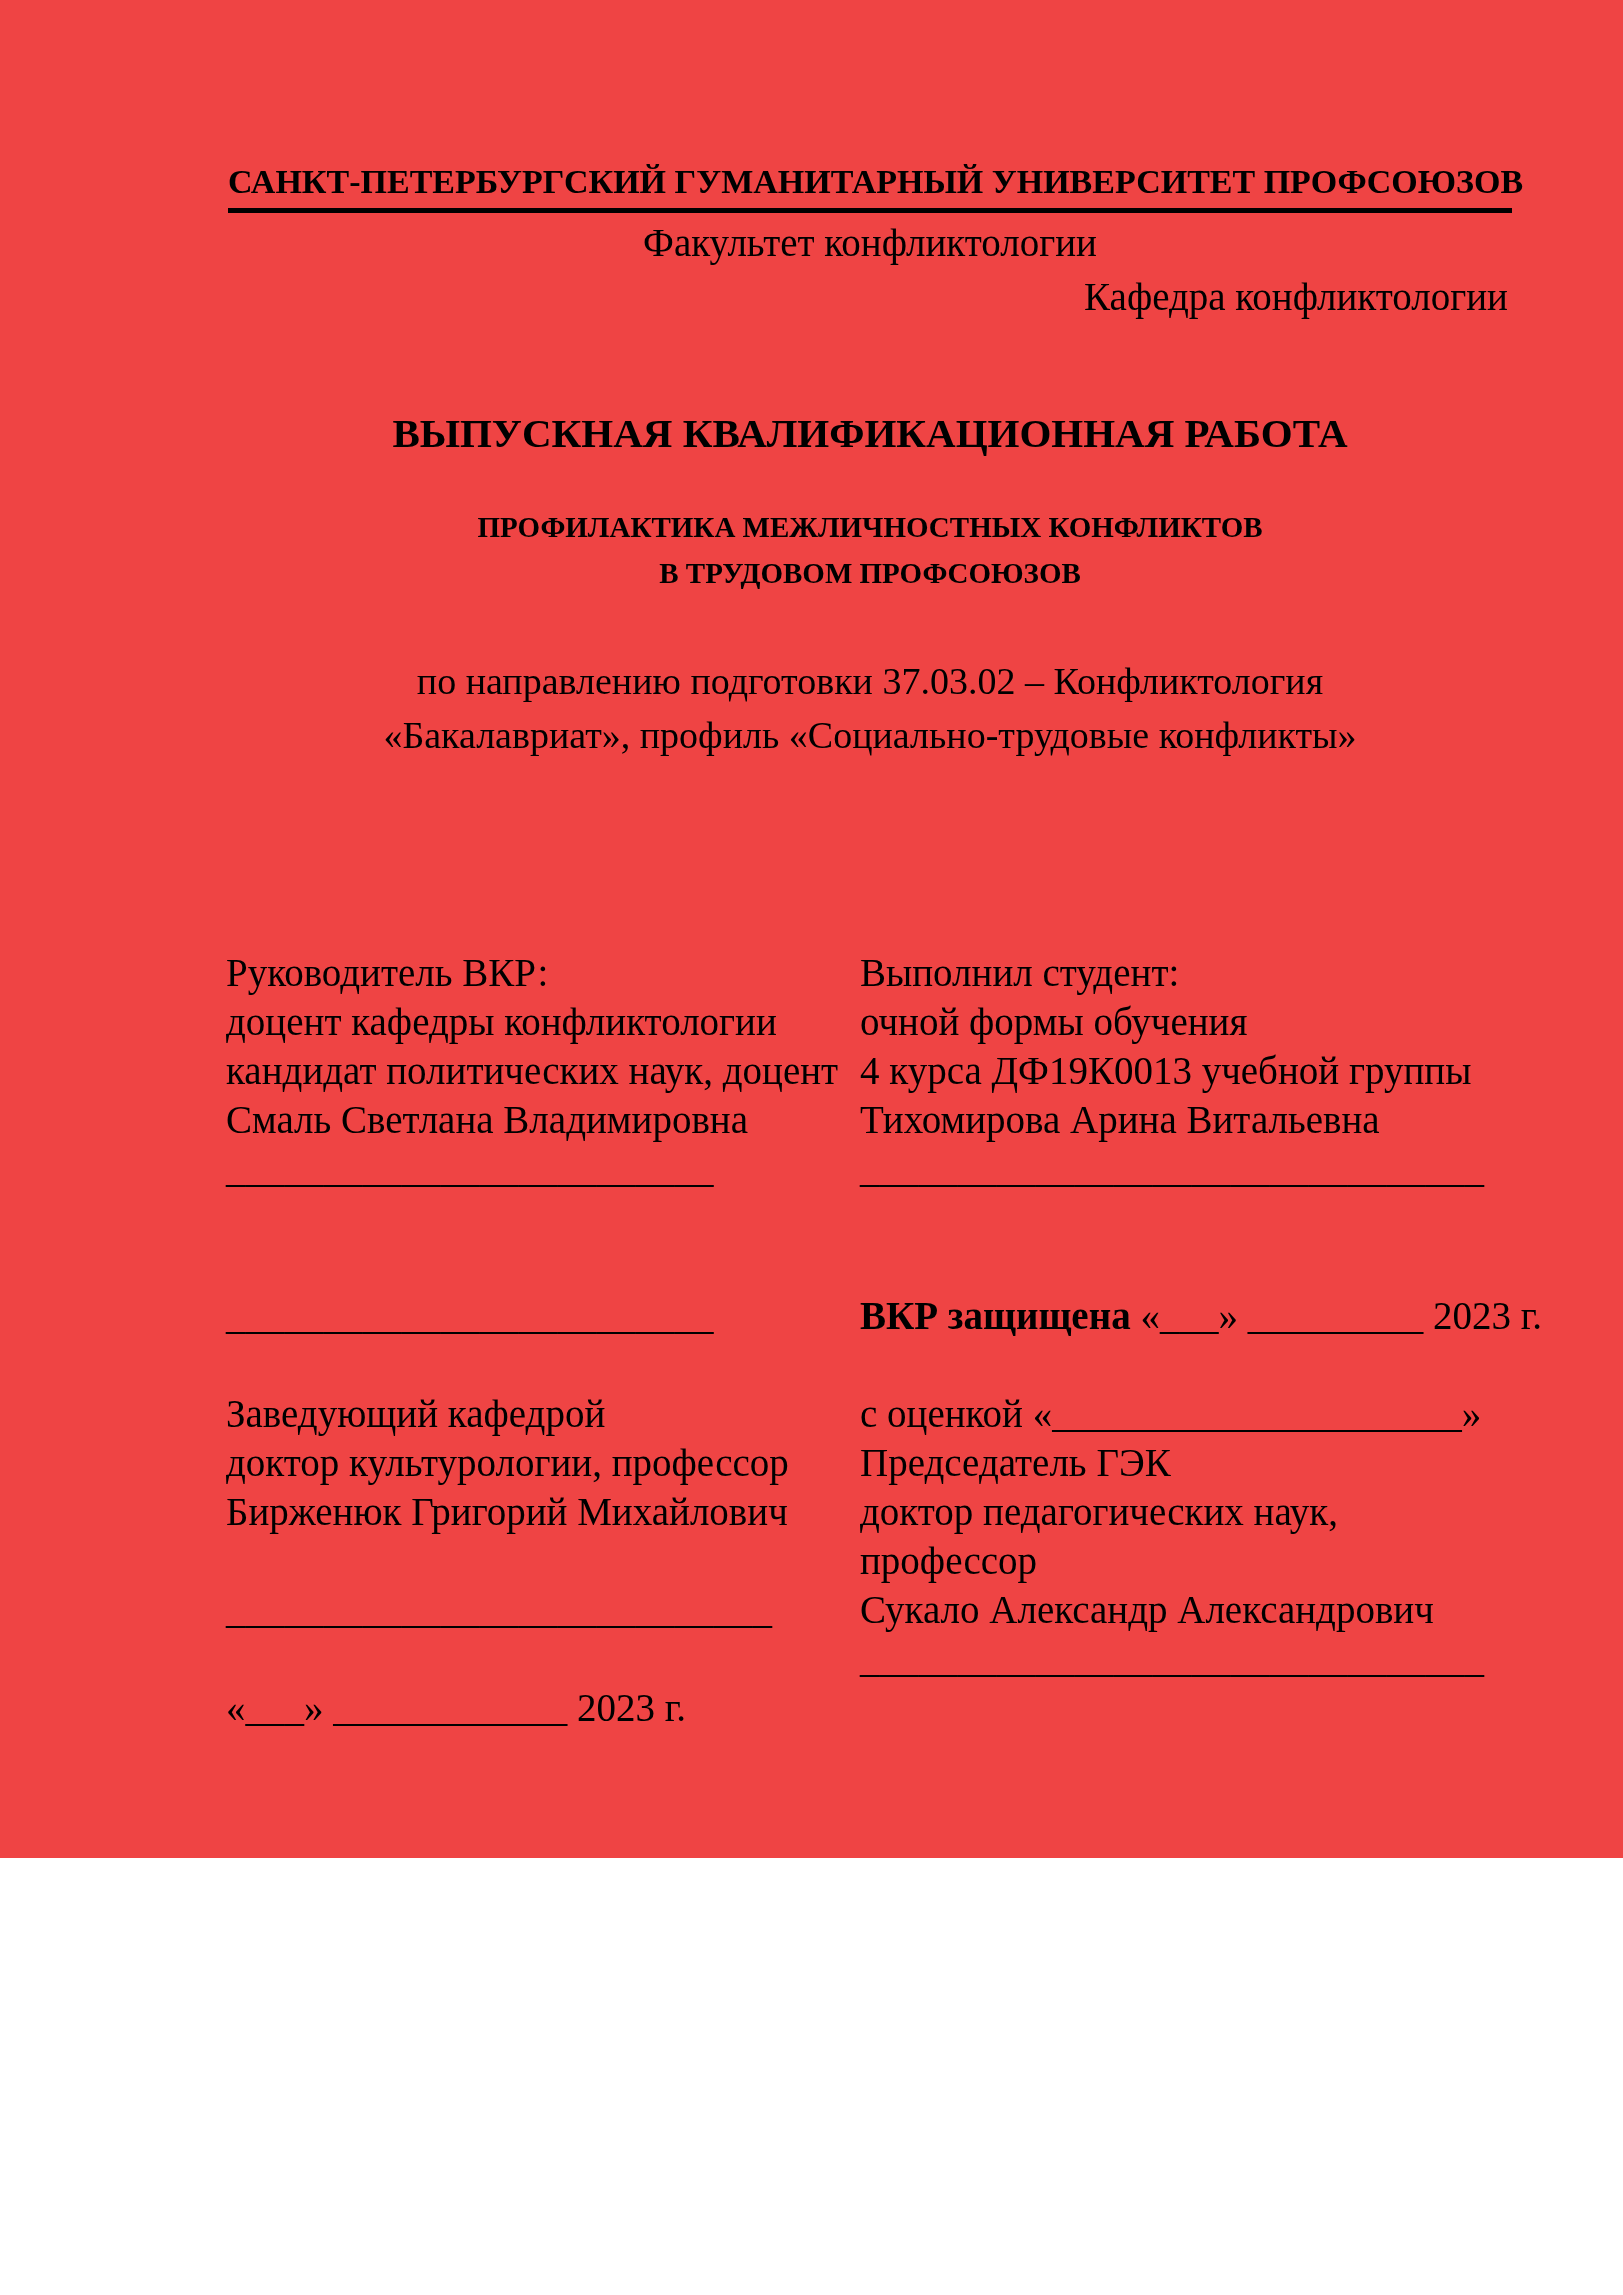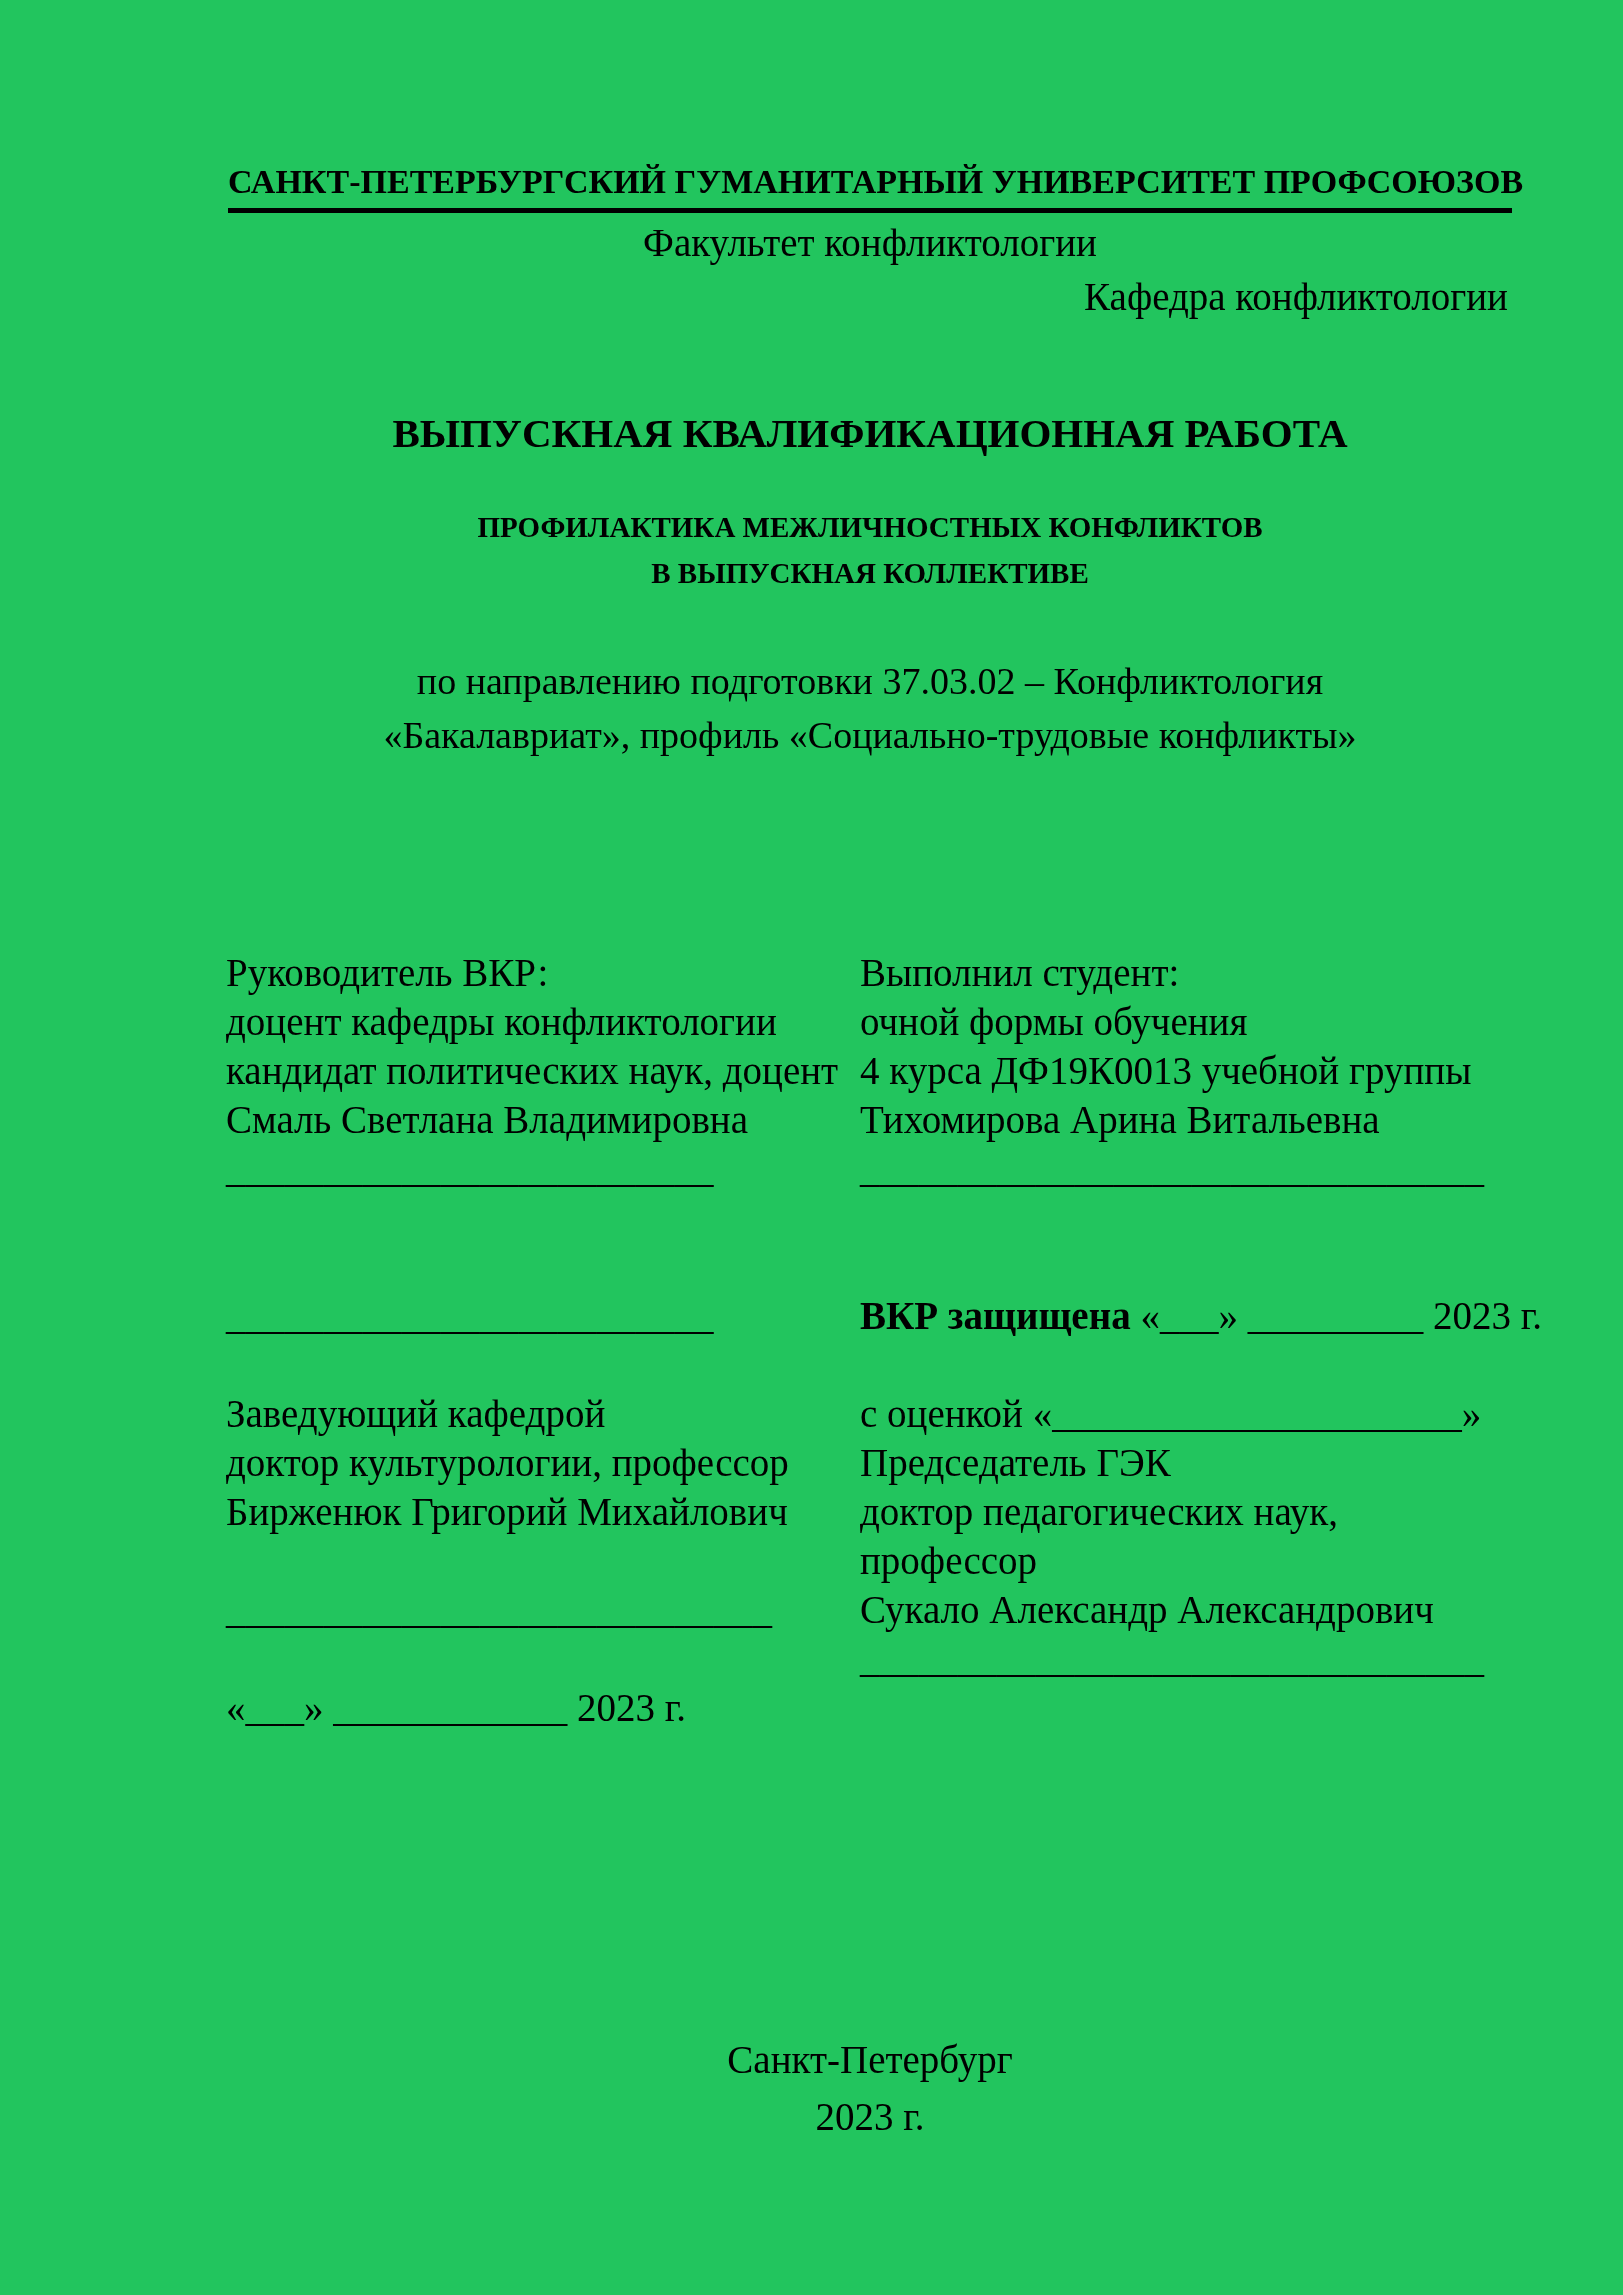--- a/index.html
+++ b/index.html
@@ -1,20 +1,20 @@
 <!DOCTYPE html>
 <html style="font-size:12.6px"><head>
 <meta charset="utf-8">
 <style>
   html,body{margin:0;padding:0;background:#fff;}
   .page{
     position:relative;
     width:1623px;
-    height:2295px;
-    background:#22c55e;
+    height:1858px;
+    background:#ef4444;
     color:#000000;
     font-family:"Liberation Serif","DejaVu Serif",serif;
     overflow:hidden;
   }
   .abs{position:absolute;}
   .center{left:232px;width:1276px;text-align:center;}
   .bold{font-weight:bold;}
   .university-header{
     top:161px;left:228px;width:1284px;
     text-align:center;
@@ -42,21 +42,21 @@
   <div class="abs university-header">САНКТ-ПЕТЕРБУРГСКИЙ ГУМАНИТАРНЫЙ УНИВЕРСИТЕТ ПРОФСОЮЗОВ</div>
 
   <div class="abs center faculty-line">Факультет конфликтологии</div>
 
   <div class="abs department-line">Кафедра конфликтологии</div>
 
   <div class="abs center work-type">ВЫПУСКНАЯ КВАЛИФИКАЦИОННАЯ РАБОТА</div>
 
   <div class="abs center thesis-title">
     <div>ПРОФИЛАКТИКА МЕЖЛИЧНОСТНЫХ КОНФЛИКТОВ</div>
-    <div>В ВЫПУСКНАЯ КОЛЛЕКТИВЕ</div>
+    <div>В ТРУДОВОМ ПРОФСОЮЗОВ</div>
   </div>
 
   <div class="abs center program">
     <div>по направлению подготовки 37.03.02 – Конфликтология</div>
     <div>«Бакалавриат», профиль «Социально-трудовые конфликты»</div>
   </div>
 
   <div class="abs col col-left">
     <div class="row">Руководитель ВКР:</div>
     <div class="row">доцент кафедры конфликтологии</div>

